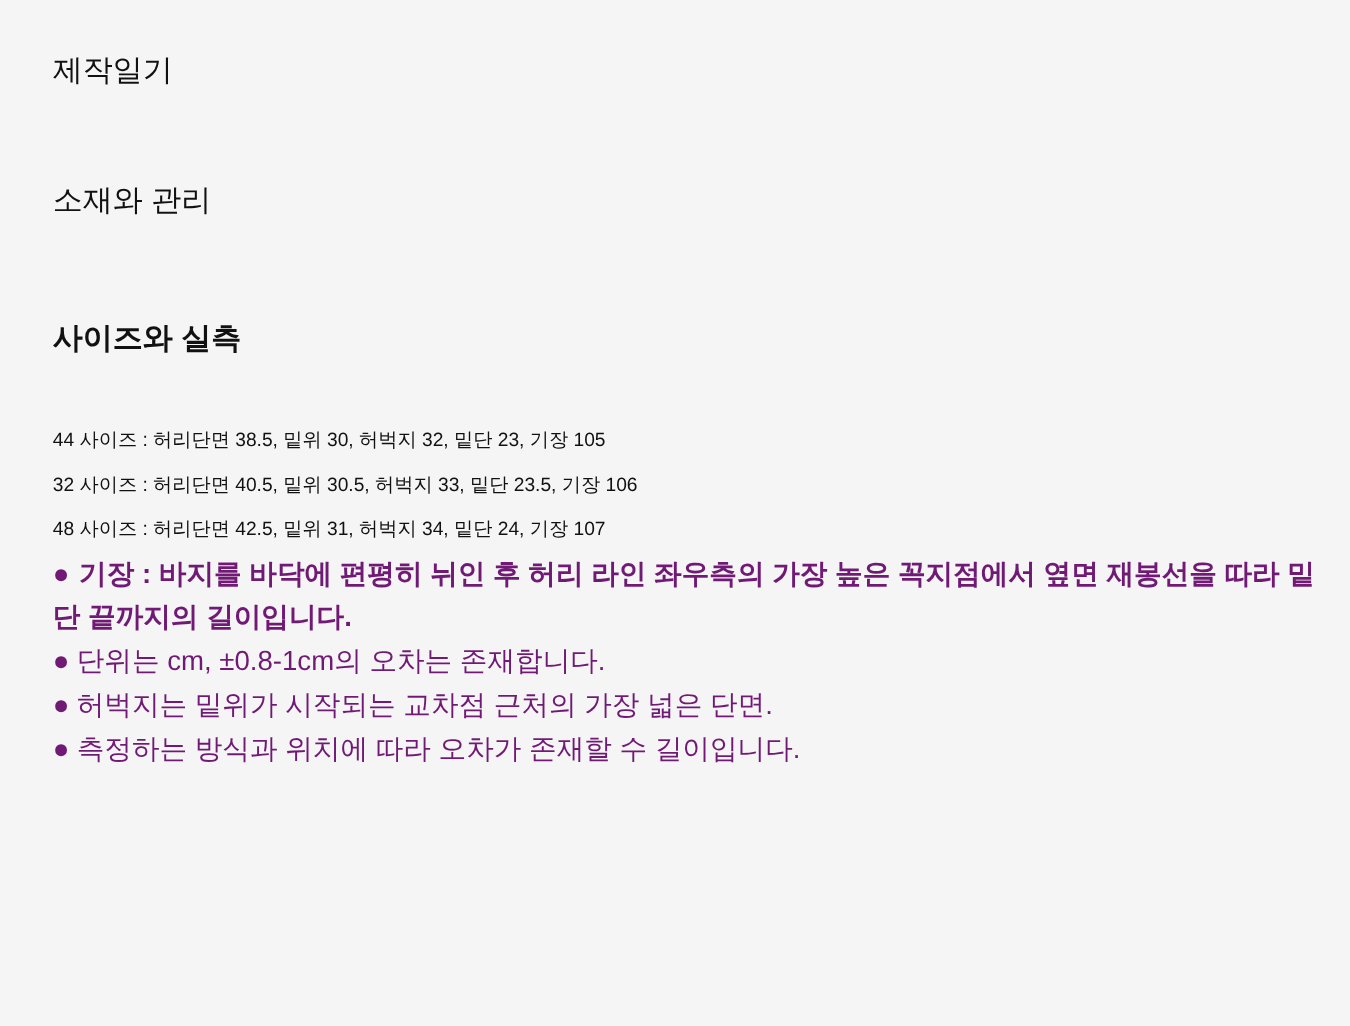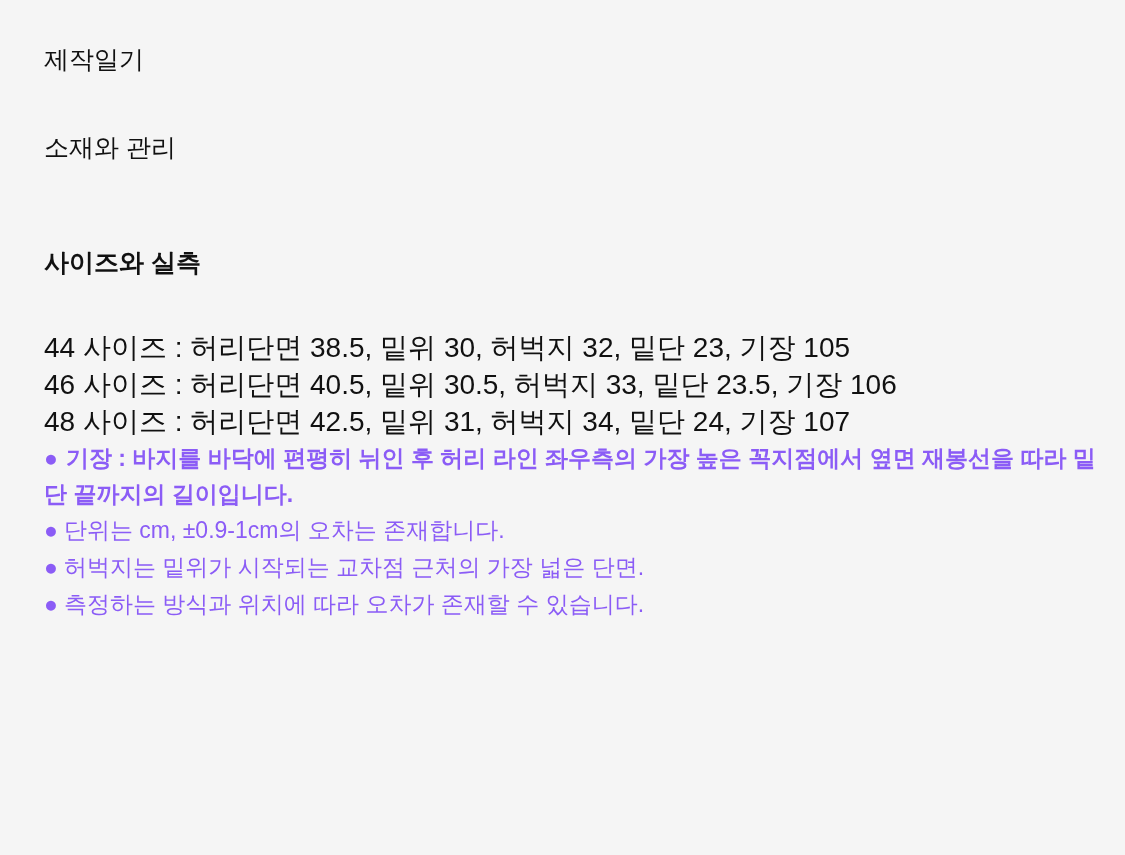--- a/index.html
+++ b/index.html
@@ -22,39 +22,39 @@
     padding: 36px 20px 0 44px;
   }
   .section-heading {
     font-size: 25px;
     line-height: 1.2;
     font-weight: 400;
     color: #111;
     margin: 0;
   }
   .h-1 { margin-top: 8px; }
-  .h-2 { margin-top: 58px; }
+  .h-2 { margin-top: 78px; }
   .h-3 { margin-top: 85px; font-weight: 700; }
 
   .spec-block {
     margin-top: 52px;
   }
   .spec-line {
-    font-size: 28px;
+    font-size: 16px;
     line-height: 37px;
     color: #111;
     white-space: nowrap;
   }
   .notes-block {
     margin-top: 0;
   }
   .note-line {
     font-size: 23px;
     line-height: 37px;
-    color: #8b5cf6;
+    color: #701a75;
   }
   .note-line.bold {
     font-weight: 700;
     line-height: 36px;
   }
   .bullet {
     display: inline-block;
     margin-right: 6px;
   }
   .note-line.bold .bullet { margin-right: 8px; }
@@ -65,38 +65,38 @@
 <div class="page">
 
   <h2 class="section-heading h-1">제작일기</h2>
 
   <h2 class="section-heading h-2">소재와 관리</h2>
 
   <h2 class="section-heading h-3">사이즈와 실측</h2>
 
   <div class="spec-block">
     <div class="spec-line">44 사이즈 : 허리단면 38.5, 밑위 30, 허벅지 32, 밑단 23, 기장 105</div>
-    <div class="spec-line">46 사이즈 : 허리단면 40.5, 밑위 30.5, 허벅지 33, 밑단 23.5, 기장 106</div>
+    <div class="spec-line">32 사이즈 : 허리단면 40.5, 밑위 30.5, 허벅지 33, 밑단 23.5, 기장 106</div>
     <div class="spec-line">48 사이즈 : 허리단면 42.5, 밑위 31, 허벅지 34, 밑단 24, 기장 107</div>
   </div>
 
   <div class="notes-block">
 
     <div class="note-line bold">
       <span class="bullet">●</span><span>기장 : 바지를 바닥에 편평히 뉘인 후 허리 라인 좌우측의 가장 높은 꼭지점에서 옆면 재봉선을 따라 밑단 끝까지의 길이입니다.</span>
     </div>
 
     <div class="note-line">
-      <span class="bullet">●</span><span>단위는 cm, ±0.9-1cm의 오차는 존재합니다.</span>
+      <span class="bullet">●</span><span>단위는 cm, ±0.8-1cm의 오차는 존재합니다.</span>
     </div>
 
 
     <div class="note-line">
       <span class="bullet">●</span><span>허벅지는 밑위가 시작되는 교차점 근처의 가장 넓은 단면.</span>
     </div>
 
     <div class="note-line">
-      <span class="bullet">●</span><span>측정하는 방식과 위치에 따라 오차가 존재할 수 있습니다.</span>
+      <span class="bullet">●</span><span>측정하는 방식과 위치에 따라 오차가 존재할 수 길이입니다.</span>
     </div>
 
   </div>
 
 </div>
 
 </body></html>

